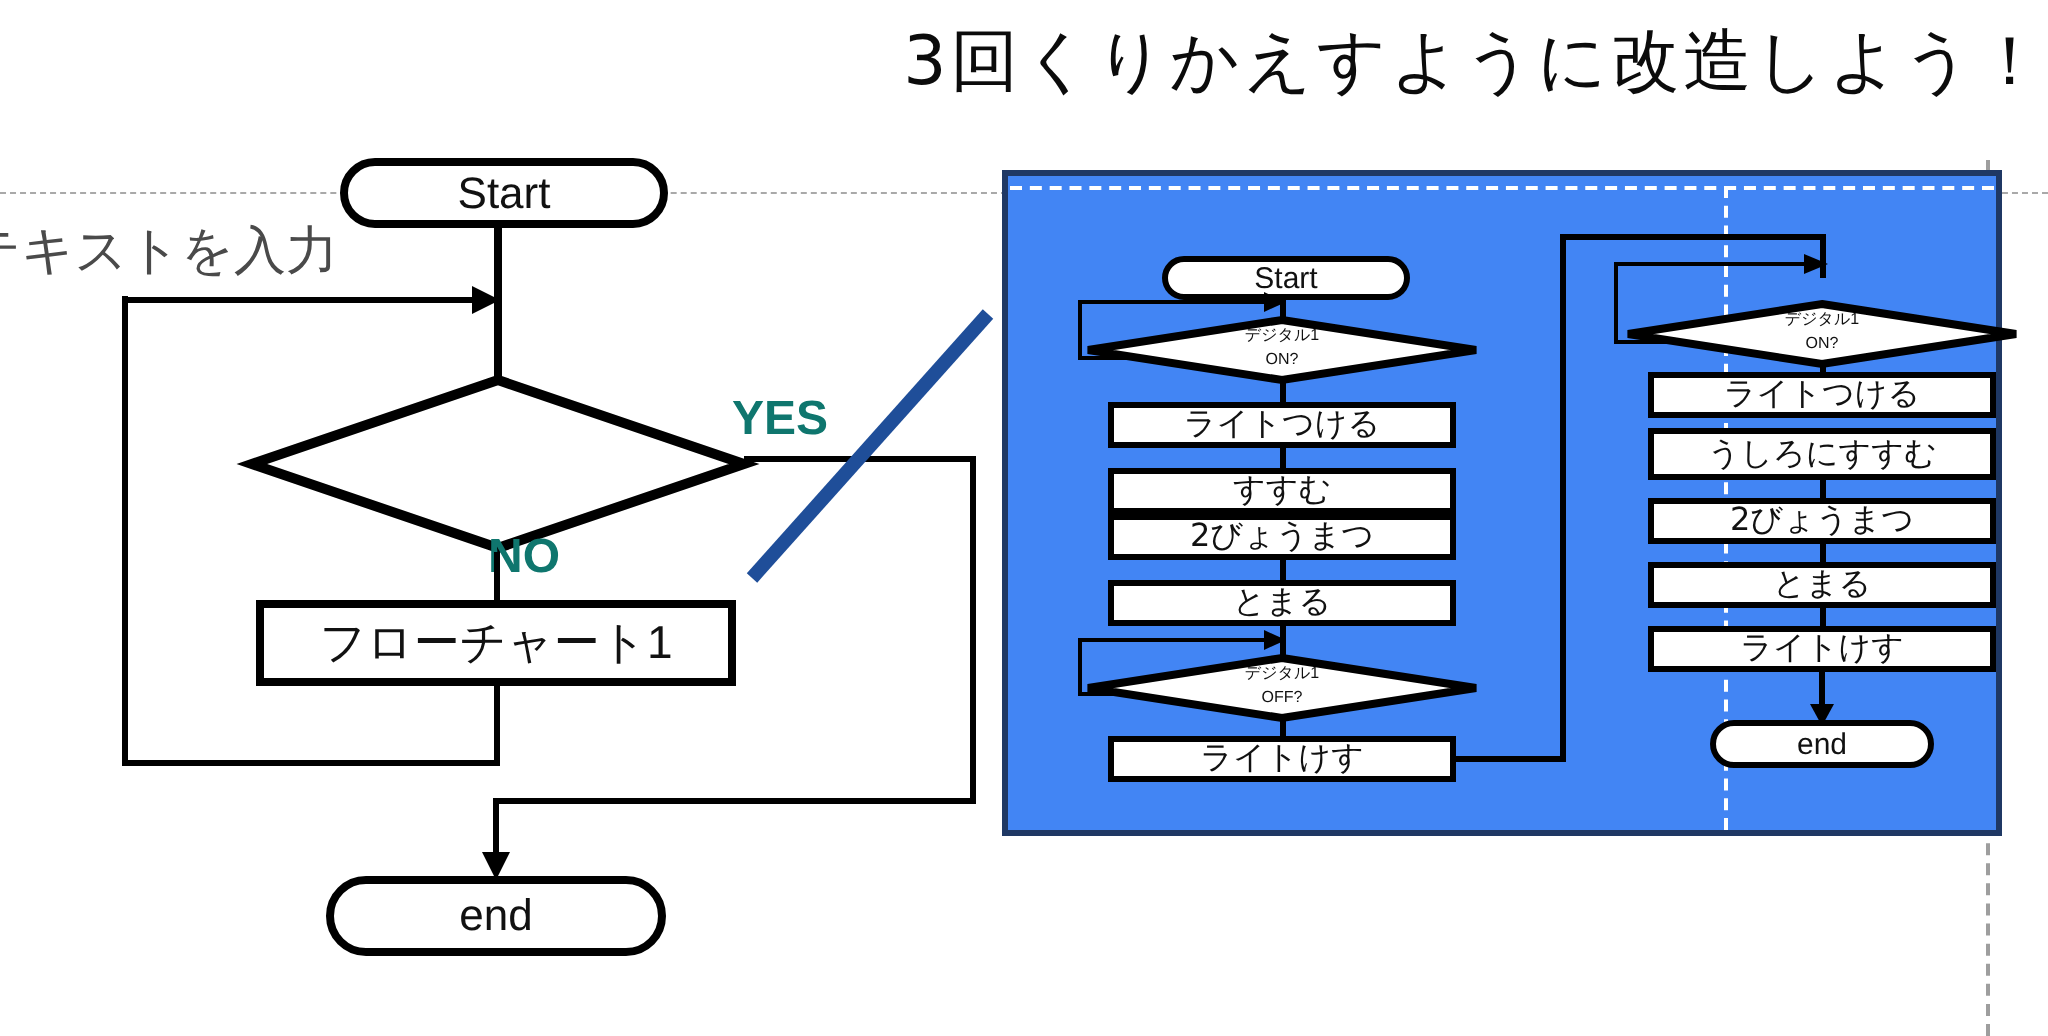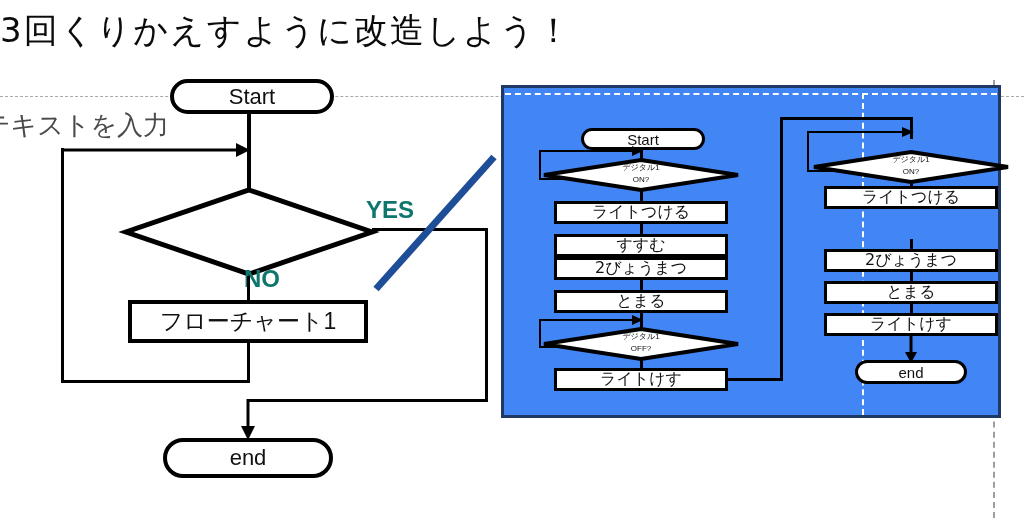--- a/index.html
+++ b/index.html
@@ -12,21 +12,21 @@
     width:1024px;
     height:518px;
     overflow:hidden;
     background:#ffffff;
   }
   .abs{position:absolute;}
 
   
   #title{
     left:0; top:8px; width:1024px;
-    text-align:left;
+    text-align:right;
     font-size:34px;
     letter-spacing:2px;
     color:#0b0b0b;
     font-family:"DejaVu Sans","Liberation Sans",sans-serif;
     font-weight:400;
     white-space:nowrap;
   }
 
   
   .hguide{
@@ -282,20 +282,23 @@
   </div>
   <div class="abs mdia-txt" style="left:812px;top:155px;width:198px;height:10px;">デジタル1</div>
   <div class="abs mdia-txt" style="left:812px;top:167px;width:198px;height:10px;">ON?</div>
 
   <div class="abs medge" style="left:910px;top:182px;width:3px;height:10px;"></div>
 
   <div class="abs mproc" style="left:824px;top:186px;width:174px;height:23px;">
     <span>ライトつける</span>
   </div>
 
+  <div class="abs mproc" style="left:824px;top:214px;width:174px;height:26px;">
+    <span>うしろにすすむ</span>
+  </div>
   <div class="abs medge" style="left:910px;top:239px;width:3px;height:12px;"></div>
 
   <div class="abs mproc" style="left:824px;top:249px;width:174px;height:23px;">
     <span>2びょうまつ</span>
   </div>
   <div class="abs medge" style="left:910px;top:271px;width:3px;height:12px;"></div>
 
   <div class="abs mproc" style="left:824px;top:281px;width:174px;height:23px;">
     <span>とまる</span>
   </div>

